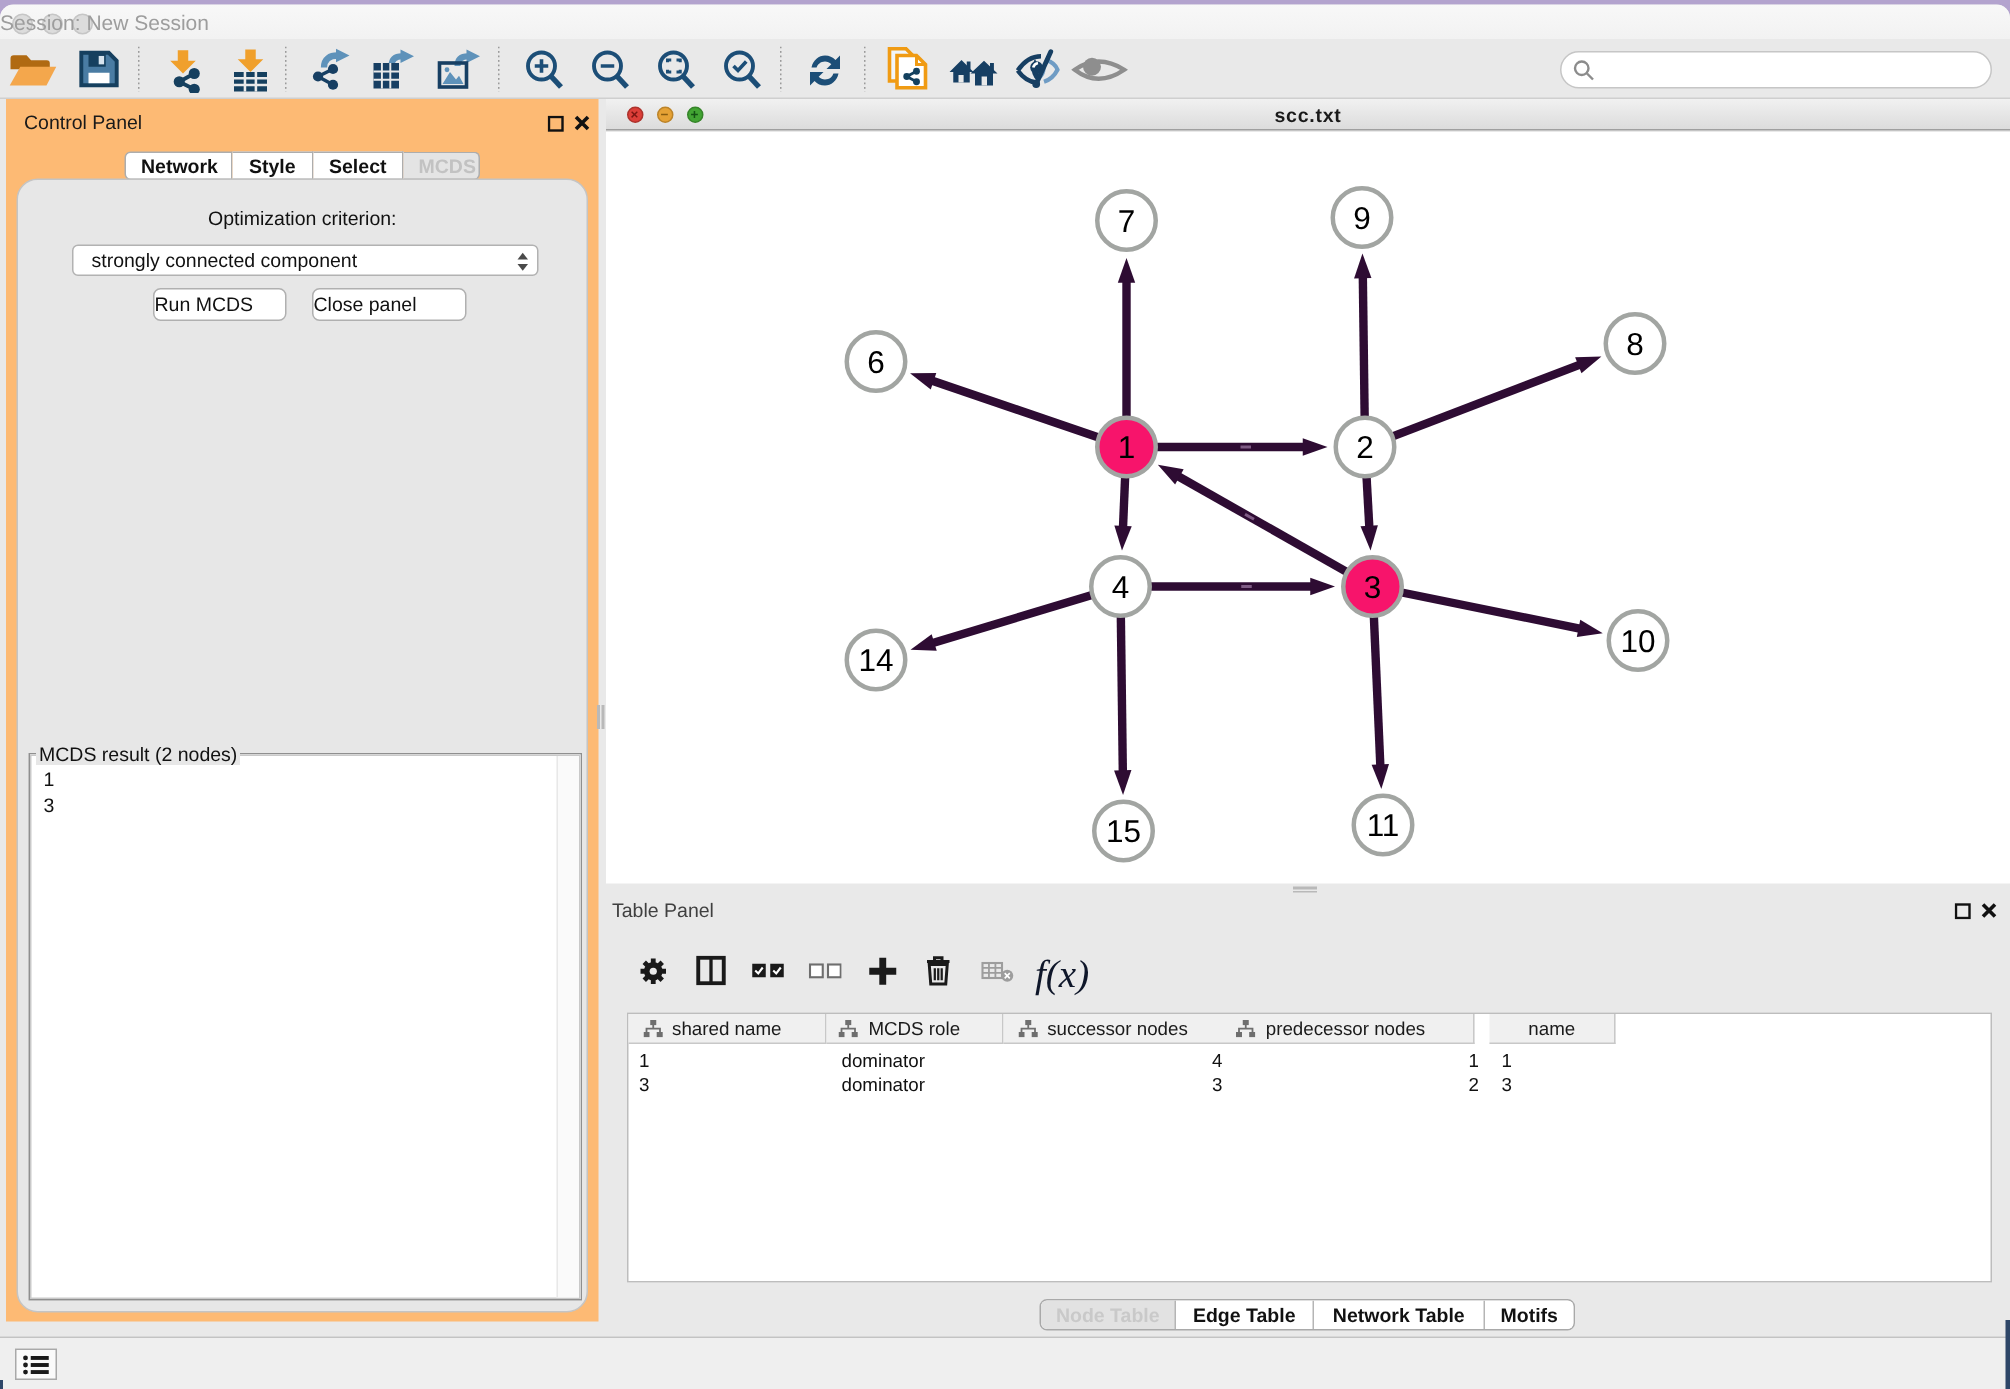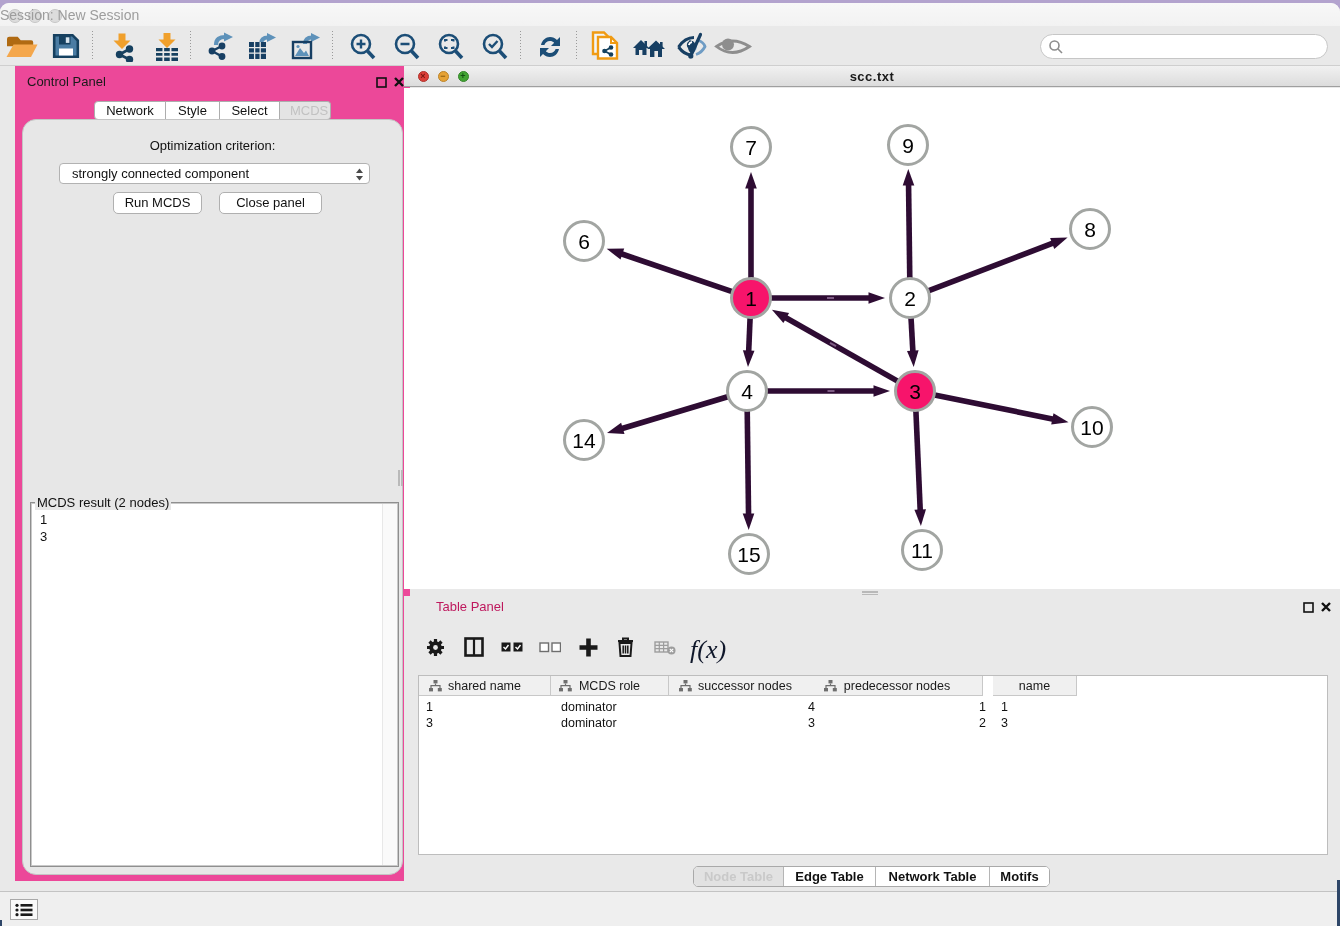--- a/index.html
+++ b/index.html
@@ -13,45 +13,45 @@
 
 #titlebar { position:absolute; left:0; top:0; width:100%; height:23px; background:linear-gradient(#f8f8f8,#f2f2f2); }
 #titlebar .light { position:absolute; top:6px; width:14px; height:14px; border-radius:50%; background:#dcdcdc; border:1px solid #c6c6c6; }
 #titletext { position:absolute; top:4px; left:0; width:100%; text-align:left; font-size:14px; color:#9d9d9d; }
 
 #toolbar { position:absolute; left:0; top:23px; width:100%; height:40px; background:#e9e9e9; border-bottom:1px solid #cfcfcf; }
 .tbi { position:absolute; top:6px; }
 .tsep { position:absolute; top:5px; width:1px; height:30px; background-image:linear-gradient(#9a9a9a 33%, rgba(0,0,0,0) 0%); background-size:1px 3px; }
 #searchbox { position:absolute; left:1040px; top:8px; width:288px; height:25px; background:#fff; border:1px solid #c6c6c6; border-radius:13px; }
 
-#cpanel { position:absolute; left:15px; top:63px; width:395px; height:815px; background:#ec4899; }
+#cpanel { position:absolute; left:4px; top:63px; width:395px; height:815px; background:#fdba74; }
 #cphead { position:absolute; top:8px; left:12px; font-size:13px; color:#1a1a1a; }
 .paneicon { position:absolute; font-size:12px; color:#111; }
 #cptabs { position:absolute; top:35px; left:79px; height:19px; display:flex; }
-.ctab { font-size:13px; font-weight:400; color:#111; white-space:nowrap; background:#fff; border:1px solid #adadad; border-left:none; padding:1px 10px 0; height:19px; text-align:center; }
+.ctab { font-size:13px; font-weight:700; color:#111; white-space:nowrap; background:#fff; border:1px solid #adadad; border-left:none; padding:1px 10px 0; height:19px; text-align:center; }
 .ctab:first-child { border-left:1px solid #adadad; border-radius:4px 0 0 4px; }
 .ctab.dis { background:#e4e4e4; color:#c2c2c2; border-radius:0 4px 4px 0; }
 #cpbody { position:absolute; left:7px; top:53px; width:381px; height:756px; background:#e7e7e7; border:1px solid #c4c4c4; border-radius:14px; }
 #optlabel { position:absolute; top:18px; width:100%; text-align:center; font-size:13px; color:#111; }
 #combo { position:absolute; left:36px; top:43px; width:311px; height:21px; background:#fff; border:1px solid #b2b2b2; border-radius:4px; font-size:13px; color:#111; line-height:19px; padding-left:12px; }
 #combo svg { position:absolute; right:4px; top:3px; }
-.btn { position:absolute; top:72px; height:22px; background:#fff; border:1px solid #b0b0b0; border-radius:5px; font-size:13px; color:#111; text-align:center; line-height:20px; }
+.btn { position:absolute; top:72px; height:22px; background:#fff; border:1px solid #b0b0b0; border-radius:5px; font-size:13px; color:#111; text-align:left; line-height:20px; }
 #fieldset { position:absolute; left:7px; top:382px; width:369px; height:365px; border:1px solid #8f8f8f; background:#fff; }
 #fieldlegend { position:absolute; top:-8px; left:4px; background:#e7e7e7; font-size:13px; color:#111; padding:0 2px; z-index:3; }
 #mcdstext { position:absolute; inset:0; background:#fff; border:1px solid #c9c9c9; font-size:13px; color:#111; padding:7px 8px; line-height:17px; }
 #mcdsscroll { position:absolute; right:1px; top:1px; width:15px; height:361px; background:#fafafa; border-left:1px solid #e8e8e8; }
 
 #netwin { position:absolute; left:404px; top:63px; width:936px; height:526px; }
 #nettitle { position:absolute; top:0; left:0; width:100%; height:21px; background:linear-gradient(#f1f1f1,#dcdcdc); border-bottom:1px solid #9f9f9f; }
 #nettitle .tl { position:absolute; top:5px; width:11px; height:11px; border-radius:50%; font-size:9px; line-height:8px; text-align:center; font-weight:700; }
 #nettext { position:absolute; top:3px; width:100%; text-align:center; font-size:13px; font-weight:700; color:#1a1a1a; letter-spacing:.5px; }
 #canvas { position:absolute; top:22px; left:0; width:936px; height:501px; background:#fff; }
 
 #tpanel { position:absolute; left:404px; top:593px; width:936px; height:294px; background:#e9e9e9; }
-#tphead { position:absolute; top:3px; left:32px; font-size:13px; color:#be185d; }
+#tphead { position:absolute; top:3px; left:4px; font-size:13px; color:#404040; }
 #tbl { position:absolute; left:14px; top:79px; width:910px; height:180px; background:#fff; border:1px solid #bdbdbd; }
 .th { position:absolute; top:0; height:20px; background:#f0f0f0; border-right:1px solid #c8c8c8; border-bottom:1px solid #c8c8c8; font-size:12.5px; color:#1a1a1a; text-align:center; line-height:20px; }
 .td { position:absolute; font-size:12.5px; color:#111; height:16px; line-height:16px; }
 #tptabs { position:absolute; left:289px; top:270px; height:21px; display:flex; border:1px solid #a9a9a9; border-radius:5px; overflow:hidden; background:#fff; }
 .ttab { font-size:13px; font-weight:700; color:#111; background:#fff; border-right:1px solid #b5b5b5; padding-top:2px; white-space:nowrap; text-align:center; }
 .ttab.dis { background:#e2e2e2; color:#c9c9c9; }
 
 #statusbar { position:absolute; left:0; top:888px; width:1340px; height:35px; background:#efefef; border-top:1px solid #c3c3c3; }
 #listbtn { position:absolute; left:10px; top:7px; width:28px; height:21px; background:#fafafa; border:1px solid #a9a9a9; }
 #membtn { position:absolute; right:10px; top:6px; width:73px; height:22px; background:#f8f8f8; border:1px solid #8f8f8f; font-size:13px; color:#111; text-align:center; line-height:20px;margin-top:28px; }

